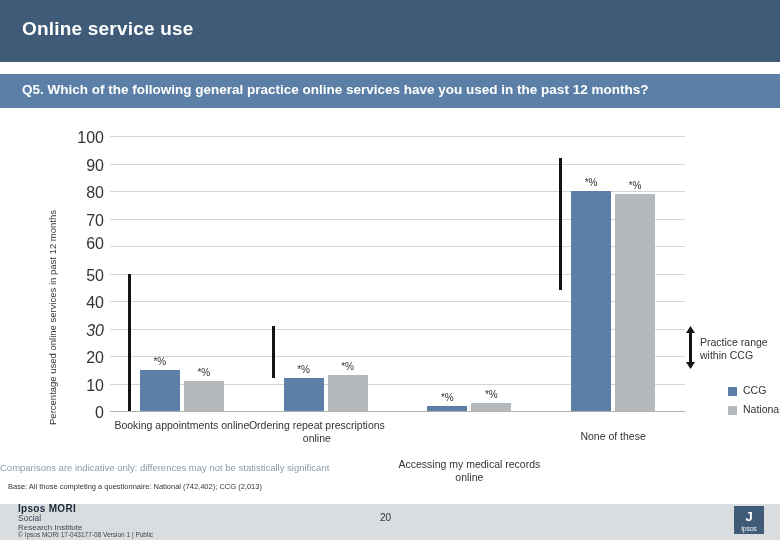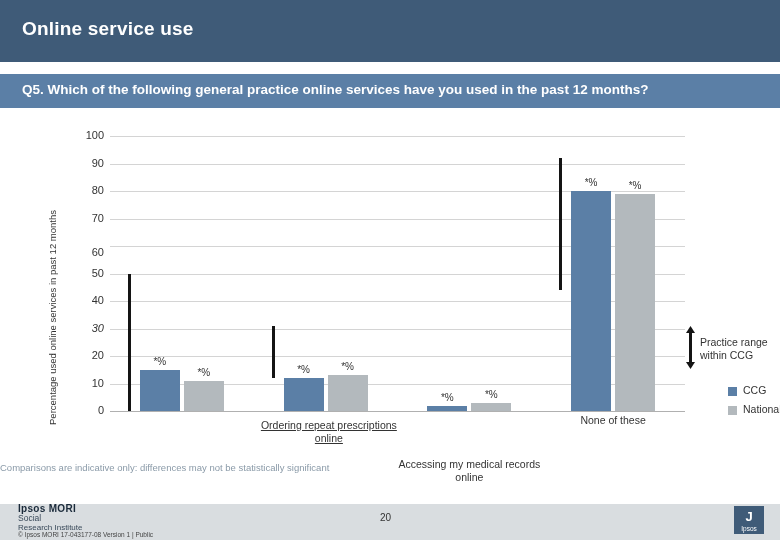--- a/index.html
+++ b/index.html
@@ -48,21 +48,21 @@
     position:absolute; left:110px; top:24px; width:575px; height:275px;
   }
   .gridline {
     position:absolute; left:0; width:575px; height:1px; background:#d4d4d4;
   }
   .axis-base {
     position:absolute; left:0; width:575px; height:1px; background:#b0b0b0;
   }
   .ytick {
     position:absolute; right:0; width:38px; text-align:right;
-    font-size:11px; color:#333;
+    font-size:16px; color:#333;
   }
   .ytick-wrap { position:absolute; left:62px; top:24px; width:42px; height:275px; }
 
   .bar { position:absolute; bottom:0; }
   .bar-ccg { background:#5b7fa6; }
   .bar-nat { background:#b3b9bd; }
 
   .bar-label {
     position:absolute; font-size:10px; color:#333; text-align:center;
   }
@@ -139,21 +139,21 @@
 
   <div class="y-axis-title">Percentage used online services in past 12 months</div>
 
   <div class="ytick-wrap" id="yticks">
       <div class="ytick" style="top: 268px;">0</div>
       <div class="ytick" style="top: 240.5px;">10</div>
       <div class="ytick" style="top: 213px;">20</div>
       <div class="ytick" style="top: 185.5px; font-style: italic;">30</div>
       <div class="ytick" style="top: 158px;">40</div>
       <div class="ytick" style="top: 130.5px;">50</div>
-      <div class="ytick" style="top: 110px;">60</div>
+      <div class="ytick" style="top: 99px;">60</div>
       <div class="ytick" style="top: 75.5px;">70</div>
       <div class="ytick" style="top: 48px;">80</div>
       <div class="ytick" style="top: 20.5px;">90</div>
       <div class="ytick" style="top: -7px;">100</div>
     </div>
 
   <div class="plot" id="plot">
       <div class="axis-base" style="top: 275px;"></div>
       <div class="gridline" style="top: 247.5px;"></div>
       <div class="gridline" style="top: 220px;"></div>
@@ -163,37 +163,38 @@
       <div class="gridline" style="top: 110px;"></div>
       <div class="gridline" style="top: 82.5px;"></div>
       <div class="gridline" style="top: 55px;"></div>
       <div class="gridline" style="top: 27.5px;"></div>
       <div class="gridline" style="top: 0px;"></div>
       <div class="bar bar-ccg" style="left: 29.875px; width: 40px; height: 41.25px;"></div>
       <div class="bar-label" style="left: 23.875px; width: 52px; top: 219.75px;">*%</div>
       <div class="bar bar-nat" style="left: 73.875px; width: 40px; height: 30.25px;"></div>
       <div class="bar-label" style="left: 67.875px; width: 52px; top: 230.75px;">*%</div>
       <div class="range-line" style="left: 17.875px; top: 137.5px; height: 137.5px;"></div>
+      <div class="cat-label" style="left: 0px; width: 143.75px; top: 283px;">Booking appointments online</div>
       <div class="bar bar-ccg" style="left: 173.625px; width: 40px; height: 33px;"></div>
       <div class="bar-label" style="left: 167.625px; width: 52px; top: 228px;">*%</div>
       <div class="bar bar-nat" style="left: 217.625px; width: 40px; height: 35.75px;"></div>
       <div class="bar-label" style="left: 211.625px; width: 52px; top: 225.25px;">*%</div>
       <div class="range-line" style="left: 161.625px; top: 189.75px; height: 52.25px;"></div>
-      <div class="cat-label" style="left: 147px; width: 143.75px; top: 283px; text-decoration: underline;">Ordering repeat prescriptions online</div>
+      <div class="cat-label" style="left: 135px; width: 143.75px; top: 283px;">Ordering repeat prescriptions online</div>
       <div class="bar bar-ccg" style="left: 317.375px; width: 40px; height: 5.5px;"></div>
       <div class="bar-label" style="left: 311.375px; width: 52px; top: 255.5px;">*%</div>
       <div class="bar bar-nat" style="left: 361.375px; width: 40px; height: 8.25px;"></div>
       <div class="bar-label" style="left: 355.375px; width: 52px; top: 252.75px;">*%</div>
       <div class="cat-label" style="left: 287.5px; width: 143.75px; top: 283px; margin-top: 39px;">Accessing my medical records online</div>
       <div class="bar bar-ccg" style="left: 461.125px; width: 40px; height: 220px;"></div>
       <div class="bar-label" style="left: 455.125px; width: 52px; top: 41px;">*%</div>
       <div class="bar bar-nat" style="left: 505.125px; width: 40px; height: 217.25px;"></div>
       <div class="bar-label" style="left: 499.125px; width: 52px; top: 43.75px;">*%</div>
       <div class="range-line" style="left: 449.125px; top: 22px; height: 132px;"></div>
-      <div class="cat-label" style="left: 431.25px; width: 143.75px; top: 278px; text-align: center;">None of these</div>
+      <div class="cat-label" style="left: 431.25px; width: 143.75px; top: 294px; text-align: center;">None of these</div>
     </div>
 
   <div class="legend" id="legend">
       <div class="legend-row">
         <span class="legend-swatch" style="background: rgb(91, 127, 166);"></span>
         <span class="legend-label">CCG</span>
       </div>
       <div class="legend-row">
         <span class="legend-swatch" style="background: rgb(179, 185, 189);"></span>
         <span class="legend-label">National</span>
@@ -207,20 +208,21 @@
   </svg>
   <div class="range-annot">
     <div>Practice range</div>
     <div>within CCG</div>
   </div>
 </div>
 
 <div class="comparison-note">Comparisons are indicative only: differences may not be statistically significant</div>
 
 <div class="base-note">
+  <div>Base: All those completing a questionnaire: National (742,402); CCG (2,013)</div>
 </div>
 
 <div class="footer"></div>
 <div class="ipsos-logo">
   <div class="l1">Ipsos MORI</div>
   <div class="l2">Social</div>
   <div class="l3">Research Institute</div>
 </div>
 <div class="copyright">© Ipsos MORI      17-043177-08 Version 1 | Public</div>
 <div class="page-number">20</div>

